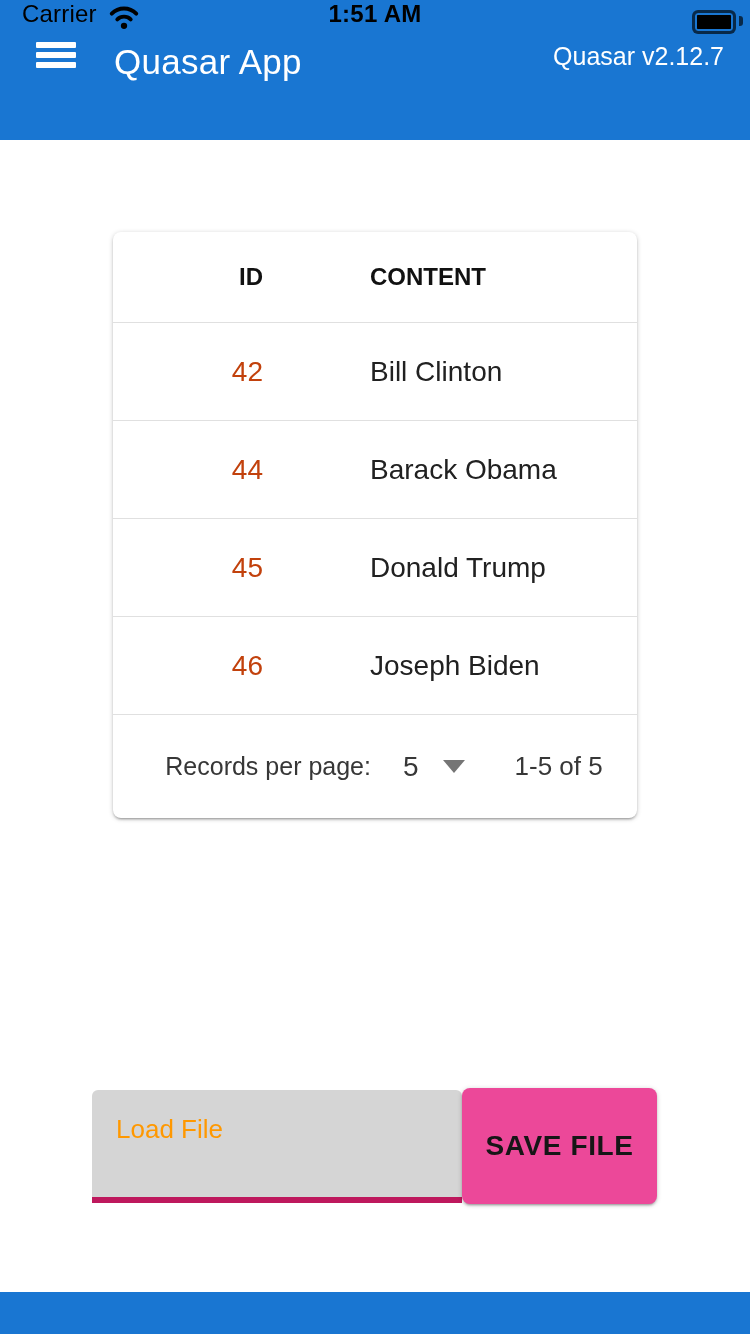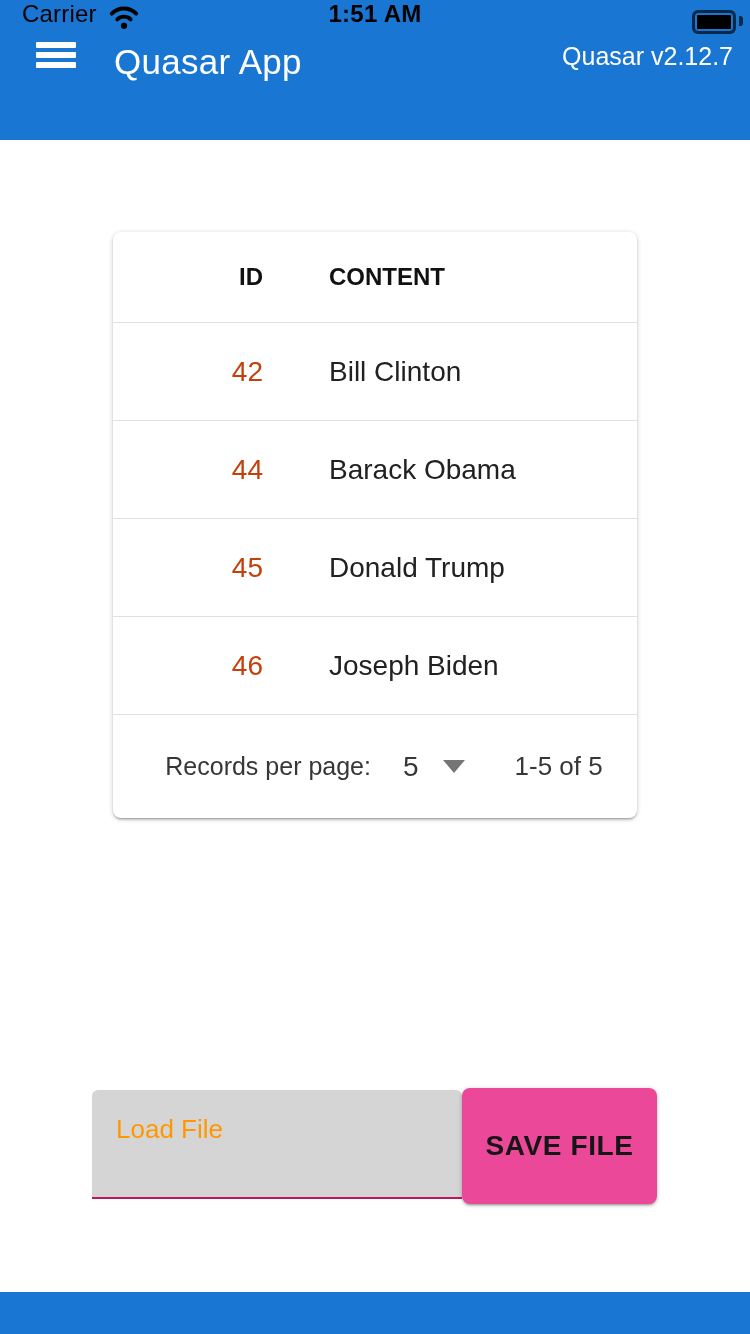--- a/index.html
+++ b/index.html
@@ -47,29 +47,29 @@
     color: #fff;
   }
   .menu-btn {
     margin-left: 36px;
     width: 40px; height: 26px;
     display: flex; flex-direction: column; justify-content: space-between;
     cursor: pointer;
   }
   .menu-btn span { display:block; height: 6px; background: #fff; border-radius: 1px; }
   .appbar-title { margin-left: 38px; font-size: 35px; font-weight: 400; letter-spacing: .3px; }
-  .appbar-version { margin-left: auto; margin-right: 17px; font-size: 25px; font-weight: 400; }
+  .appbar-version { margin-left: auto; margin-right: 26px; font-size: 25px; font-weight: 400; }
 
   
   .table-card {
     position: absolute; left: 113px; top: 232px; width: 524px;
     background: #fff; border-radius: 8px;
     box-shadow: 0 1px 5px rgba(0,0,0,.2), 0 2px 2px rgba(0,0,0,.14), 0 3px 1px -2px rgba(0,0,0,.12);
   }
-  .t-grid { display: grid; grid-template-columns: 180px 1fr; align-items: center; }
+  .t-grid { display: grid; grid-template-columns: 180px 1fr; align-items: center; gap: 41px; }
   .t-head { height: 90px; }
   .t-head .c-id, .t-head .c-content { font-size: 24px; font-weight: 700; color: #111; }
   .c-id { justify-self: end; padding-right: 30px; }
   .c-content { padding-left: 36px; }
   .t-row { height: 97px; border-top: 1px solid rgba(0,0,0,.12); }
   .t-row .c-id { font-size: 28px; color: #c2410c; }
   .t-row .c-content { font-size: 28px; color: #212121; }
   .t-foot {
     height: 103px; border-top: 1px solid rgba(0,0,0,.12);
     display: flex; align-items: center; justify-content: center;
@@ -85,21 +85,21 @@
     cursor: pointer;
   }
   .range { margin-left: 50px; font-size: 26px; }
 
   
   .load-field {
     position: absolute; left: 92px; top: 1090px;
     width: 370px; height: 107px;
     background: #d5d5d5;
     border-radius: 6px 6px 0 0;
-    border-bottom: 2px solid #be185d;
+    border-bottom: 6px solid #be185d;
     cursor: pointer;
   }
   .load-label {
     position: absolute; left: 24px; top: 24px;
     color: #ff9800; font-size: 26px;
   }
   .save-btn {
     position: absolute; left: 462px; top: 1088px;
     width: 195px; height: 116px;
     background: #ec4899; border-radius: 8px;

